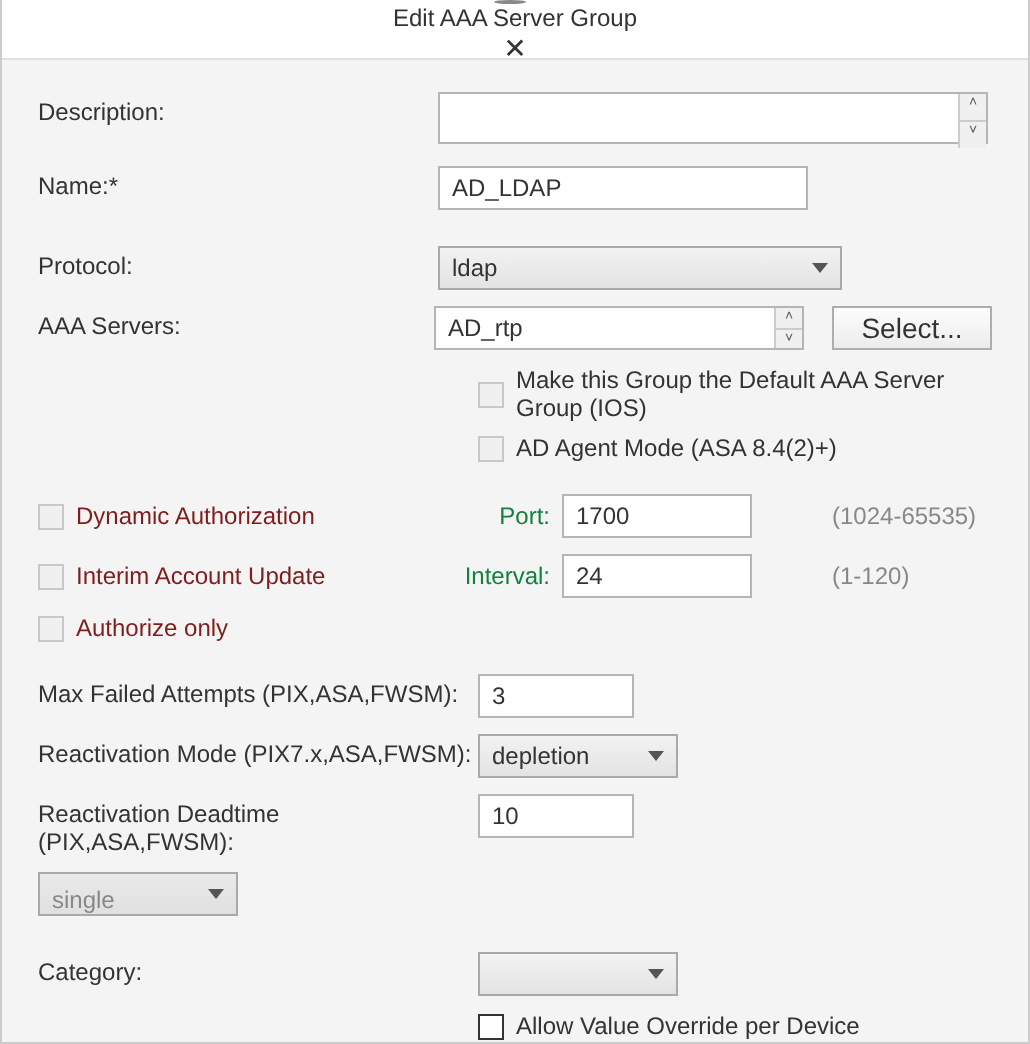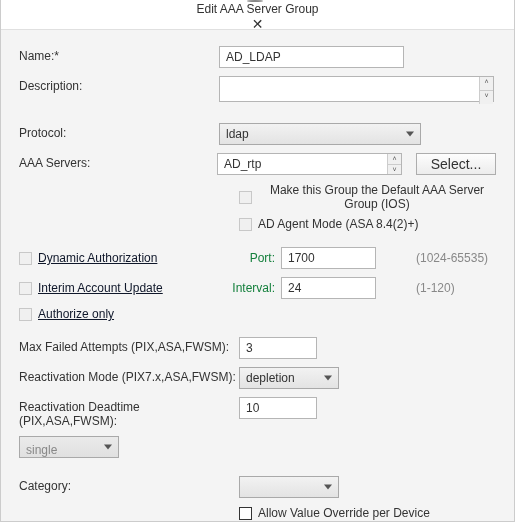--- a/index.html
+++ b/index.html
@@ -47,21 +47,21 @@
   .row {
     display: flex;
     align-items: flex-start;
     margin-bottom: 8px;
   }
   .lbl {
     width: 200px;
     padding-top: 3px;
     color: #333;
   }
-  .lbl.disabled { color: #0f172a; text-decoration: underline; }
+  .lbl.disabled { color: #7f1d1d; }
   input[type="text"].field {
     height: 22px;
     border: 1px solid #b5b5b5;
     background: #fff;
     padding: 0 6px;
     font-family: inherit;
     font-size: 12px;
     color: #333;
   }
   input.disabled, .disabled-field {
@@ -136,54 +136,54 @@
     display: inline-block;
     margin-right: 6px;
     vertical-align: middle;
     flex-shrink: 0;
   }
   .checkbox.disabled { background: #f0f0f0; border-color: #c8c8c8; }
   .cb-row {
     display: flex; align-items: center;
     margin: 6px 0;
   }
-  .sub-indent { margin-left: 220px; text-align: center; }
+  .sub-indent { margin-left: 220px; }
   .small-note { color: #888; margin-left: 16px; }
   .sep { height: 10px; }
   .inline-lbl { color:#15803d; width:62px; text-align:right; padding-right:6px; display:inline-block;}
 </style>
 </head>
 <body>
 
 <div class="dialog">
 
   <div class="titlebar">
     <div class="app-icon"></div>
     <div class="title-text">Edit AAA Server Group</div>
     <div class="close-x">✕</div>
   </div>
 
   <div class="body">
-
-    <div class="row">
-      <div class="lbl">Name:*</div>
-      <input type="text" class="field" style="width: 185px;" value="AD_LDAP">
-    </div>
 
     <div class="row">
       <div class="lbl">Description:</div>
       <div class="spinfield" style="width:275px">
         <textarea class="desc" style=""></textarea>
         <div class="spin-btns">
           <div>˄</div>
           <div>˅</div>
         </div>
       </div>
     </div>
 
+    <div class="row">
+      <div class="lbl">Name:*</div>
+      <input type="text" class="field" style="width: 185px;" value="AD_LDAP">
+    </div>
+
     <div class="sep"></div>
 
     <div class="row">
       <div class="lbl">Protocol:</div>
       <div class="select" style="width:202px">
         <span>ldap</span>
         <span class="caret"></span>
       </div>
     </div>
 

